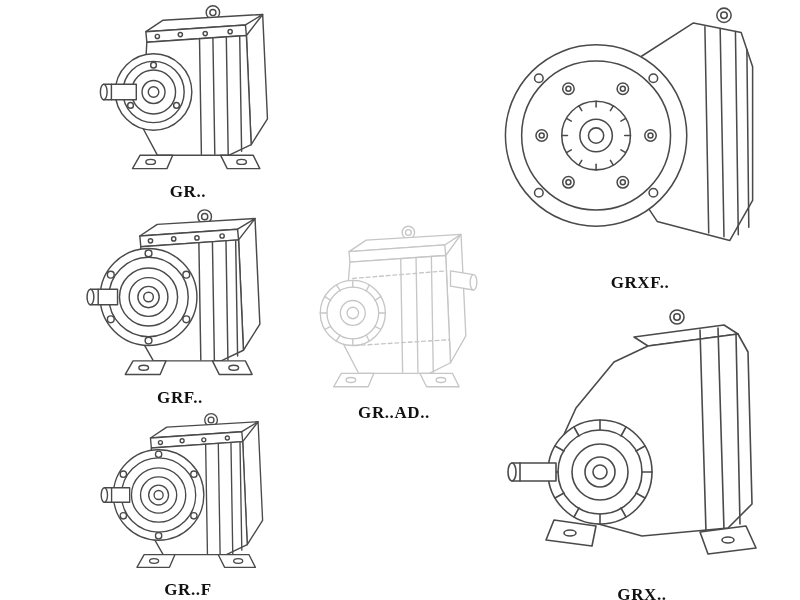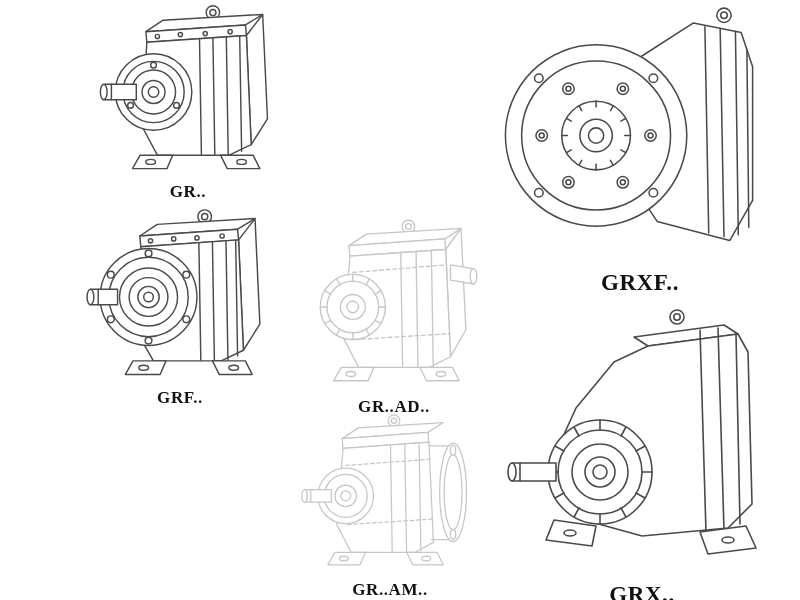--- a/index.html
+++ b/index.html
@@ -9,21 +9,21 @@
   }
   .cell{position:absolute;margin:0;display:flex;flex-direction:column;align-items:center;justify-content:flex-end;}
   .art{width:100%;flex:1 1 auto;min-height:0;display:block;}
   .cell.dark .art{color:var(--line-color,#4a4a4a);}
   .cell.phantom .art{color:var(--phantom-color,#c6c6c6);}
   .model-label{
     flex:0 0 auto;font-family:"Liberation Serif",serif;font-weight:700;
     font-size:17px;line-height:20px;letter-spacing:.6px;color:var(--label-color,#111);
     text-align:center;white-space:nowrap;
   }
-  .cell.lg .model-label{font-size:23px;line-height:22px;text-align:right;}
+  .cell.lg .model-label{font-size:17px;line-height:22px;text-align:right;}
   .defs-holder{position:absolute;width:0;height:0;overflow:hidden;}
 </style>
 </head>
 <body>
 
 <div class="canvas">
 
   <svg class="defs-holder" aria-hidden="true">
     <defs>
 
@@ -346,34 +346,34 @@
     <figcaption class="model-label">GRXF..</figcaption>
   </figure>
 
   <figure class="cell dark" style="left:74px;top:206px;width:212px;height:202px">
     <svg class="art" viewBox="0 0 205 188">
         <use href="#sym-rf"></use>
       </svg>
     <figcaption class="model-label">GRF..</figcaption>
   </figure>
 
-  <figure class="cell phantom" style="left:288px;top:215px;width:212px;height:202px">
+  <figure class="cell phantom" style="left:288px;top:221px;width:212px;height:202px">
     <svg class="art" viewBox="0 0 210 190">
         <use href="#sym-ad"></use>
       </svg>
     <figcaption class="model-label">GR..AD..</figcaption>
   </figure>
 
-
-  <figure class="cell phantom" style="left:282px;top:410px;width:216px;height:190px">
-    <svg class="art" viewBox="0 0 215 190">
-        <use href="#sym-am"></use>
-      </svg>
-    <figcaption class="model-label">GR..AM..</figcaption>
-  </figure>
+  <figure class="cell dark" style="left:86px;top:410px;width:204px;height:190px">
+    <svg class="art" viewBox="0 0 205 188">
+        <use href="#sym-rf"></use>
+      </svg>
+    <figcaption class="model-label">GR..F</figcaption>
+  </figure>
+
 
   <figure class="cell dark lg" style="left:490px;top:304px;width:304px;height:302px">
     <svg class="art" viewBox="0 0 300 280">
         <use href="#sym-rx"></use>
       </svg>
     <figcaption class="model-label">GRX..</figcaption>
   </figure>
 
 </div>
 

